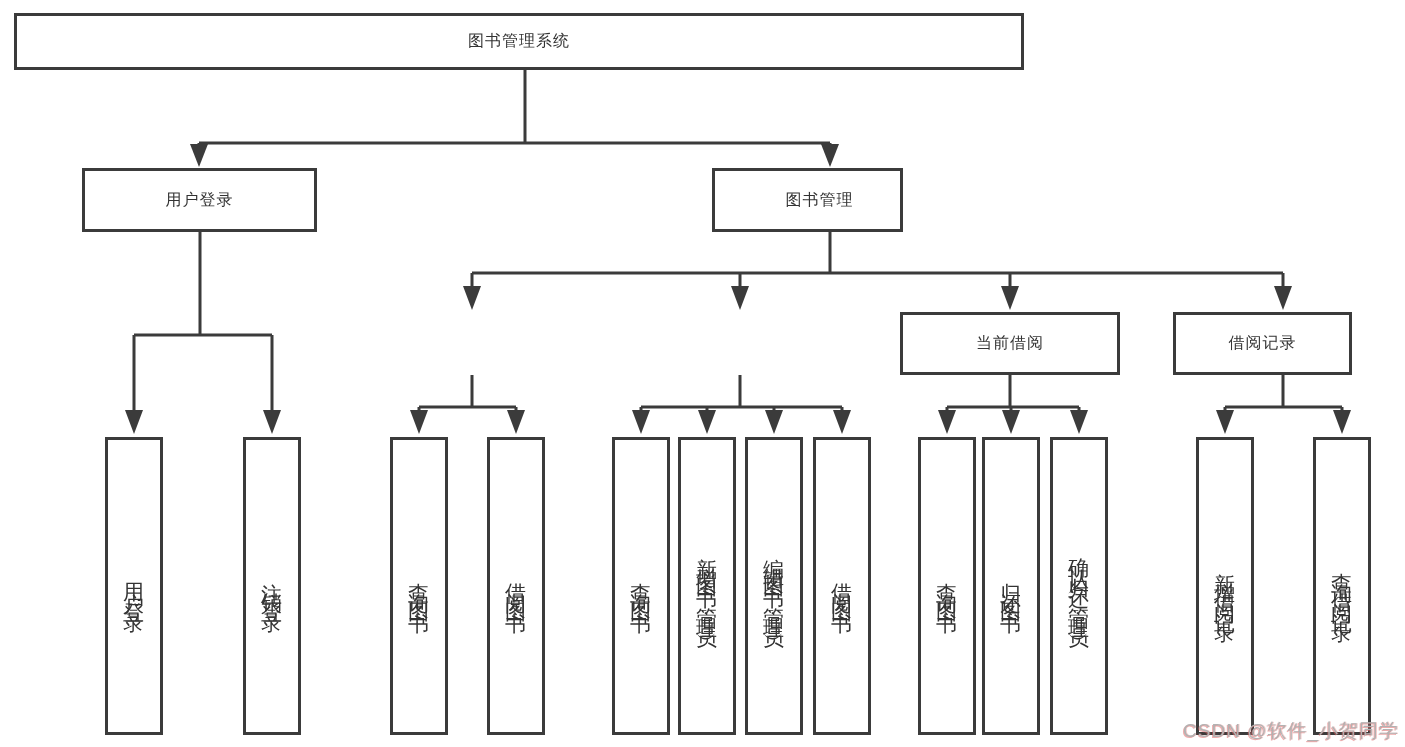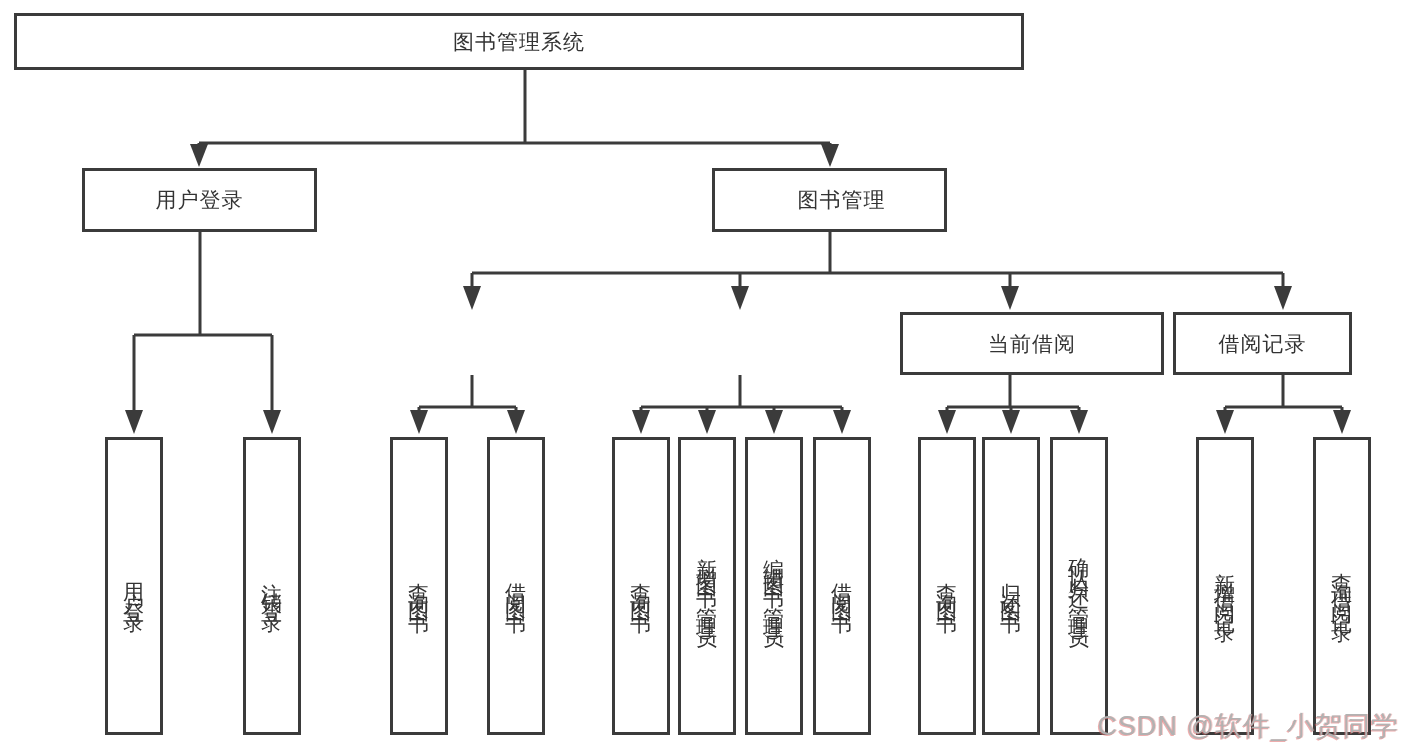--- a/index.html
+++ b/index.html
@@ -11,37 +11,37 @@
     overflow:hidden;
   }
   #connectors{position:absolute;left:0;top:0;width:1405px;height:747px;}
   .box{
     position:absolute;
     box-sizing:border-box;
     border:3px solid #3b3b3b;
     background:#ffffff;
     display:flex;align-items:center;justify-content:center;
     color:#333333;
-    font-size:21px;
+    font-size:16px;
     letter-spacing:1px;
     text-align:center;
   }
   .vbox{
     writing-mode:vertical-rl;
     text-orientation:mixed;
     font-size:21px;
     letter-spacing:10px;
     line-height:1;
   }
   .lvl{height:64px;}
   .leaf{top:437px;width:58px;height:298px;}
   #watermark{
     position:absolute;
     right:6px;bottom:3px;
-    font-size:27px;
+    font-size:19px;
     color:#b2b2b2;
     letter-spacing:1px;
     text-shadow:-1px 1px 0 rgba(224,106,106,0.55),1px 0 0 rgba(224,106,106,0.35);
     white-space:nowrap;
   }
 </style>
 </head>
 <body>
 
 <div id="stage">
@@ -82,23 +82,23 @@
       <polygon points="1070,410 1088,410 1079,434"></polygon>
 
       <polygon points="1216,410 1234,410 1225,434"></polygon>
       <polygon points="1333,410 1351,410 1342,434"></polygon>
     </g>
   </svg>
 
   <div class="box" style="left:14px;top:13px;width:1010px;height:57px;">图书管理系统</div>
 
   <div class="box lvl" style="left:82px;top:168px;width:235px;">用户登录</div>
-  <div class="box lvl" style="left:712px;top:168px;width:235px;padding-left:24px;">图书管理</div>
+  <div class="box lvl" style="left:712px;top:168px;width:191px;padding-left:24px;">图书管理</div>
 
-  <div class="box" style="left:900px;top:312px;width:264px;height:63px;">当前借阅</div>
+  <div class="box" style="left:900px;top:312px;width:220px;height:63px;">当前借阅</div>
   <div class="box" style="left:1173px;top:312px;width:179px;height:63px;">借阅记录</div>
 
   <div class="box vbox leaf" style="left:105px;">用户登录</div>
   <div class="box vbox leaf" style="left:243px;">注销登录</div>
 
   <div class="box vbox leaf" style="left:390px;">查询图书</div>
   <div class="box vbox leaf" style="left:487px;">借阅图书</div>
 
   <div class="box vbox leaf" style="left:612px;">查询图书</div>
   <div class="box vbox leaf" style="left:678px;">新增图书（管理员）</div>

